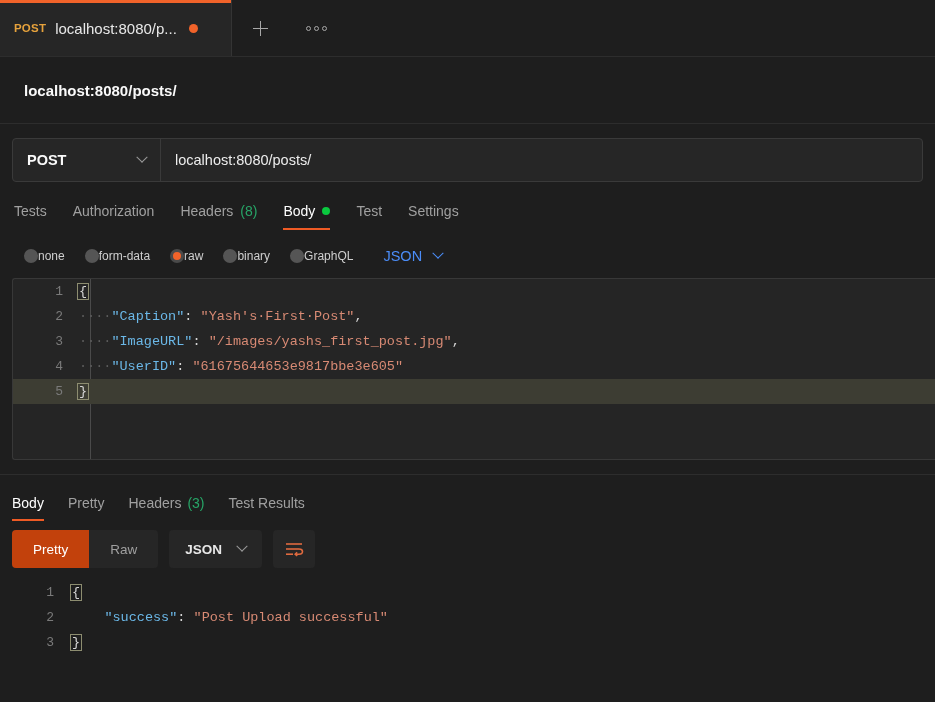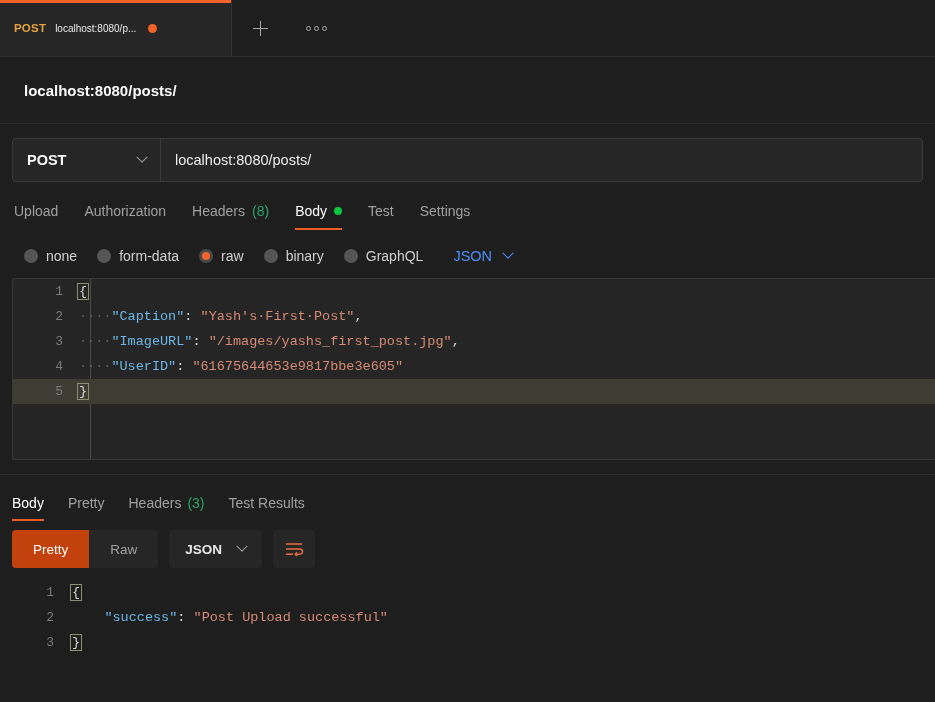--- a/index.html
+++ b/index.html
@@ -26,21 +26,21 @@
     background: #262626;
     border-right: 1px solid #343434;
   }
   .tab.active::before {
     content: ""; position: absolute; left: 0; right: 0; top: 0;
     height: 3px; background: #f1632a;
   }
   .tab-method {
     font-size: 11.5px; font-weight: bold; color: #e6a23c; letter-spacing: .2px;
   }
-  .tab-title { font-size: 10px; color: #e8e8e8; white-space: nowrap; }
+  .tab-title { font-size: 15px; color: #e8e8e8; white-space: nowrap; }
   .tab-dot { width: 9px; height: 9px; border-radius: 50%; background: #f1632a; margin-left: 3px; }
   .tabbar-btn {
     width: 56px; display: flex; align-items: center; justify-content: center;
     color: #9a9a9a;
   }
   .plus-icon { position: relative; width: 15px; height: 15px; }
   .plus-icon::before, .plus-icon::after {
     content: ""; position: absolute; background: #a8a8a8;
   }
   .plus-icon::before { left: 7px; top: 0; width: 1.5px; height: 15px; }
@@ -100,21 +100,21 @@
     height: 2.5px; background: #ef5b25;
   }
   .count-green { color: #27a567; }
   .dot-green { width: 8px; height: 8px; border-radius: 50%; background: #0ac93f; }
 
   
   .bodytypes {
     display: flex; align-items: center; gap: 20px;
     padding: 10px 24px 0 24px; height: 42px;
   }
-  .radio-opt { display: flex; align-items: center; gap: 8px; font-size: 14px; color: #cfcfcf; }
+  .radio-opt { display: flex; align-items: center; font-size: 12px; color: #cfcfcf; }
   .radio {
     width: 14px; height: 14px; border-radius: 50%; background: #555555;
     display: flex; align-items: center; justify-content: center;
   }
   .radio.on { background: #4a4a4a; }
   .radio.on::after {
     content: ""; width: 8px; height: 8px; border-radius: 50%; background: #f1632a;
   }
   .json-select {
     display: flex; align-items: center; gap: 12px; margin-left: 10px;
@@ -236,21 +236,21 @@
         <span class="chev"></span>
       </div>
       <div class="url-input">
         <span>localhost:8080/posts/</span>
       </div>
     </div>
   </div>
 
   <div class="reqtabs">
     <div class="reqtab">
-      <span>Upload</span>
+      <span>Tests</span>
     </div>
     <div class="reqtab">
       <span>Authorization</span>
     </div>
     <div class="reqtab">
       <span>Headers</span>
       <span class="count-green">(8)</span>
     </div>
     <div class="reqtab active">
       <span>Body</span>

